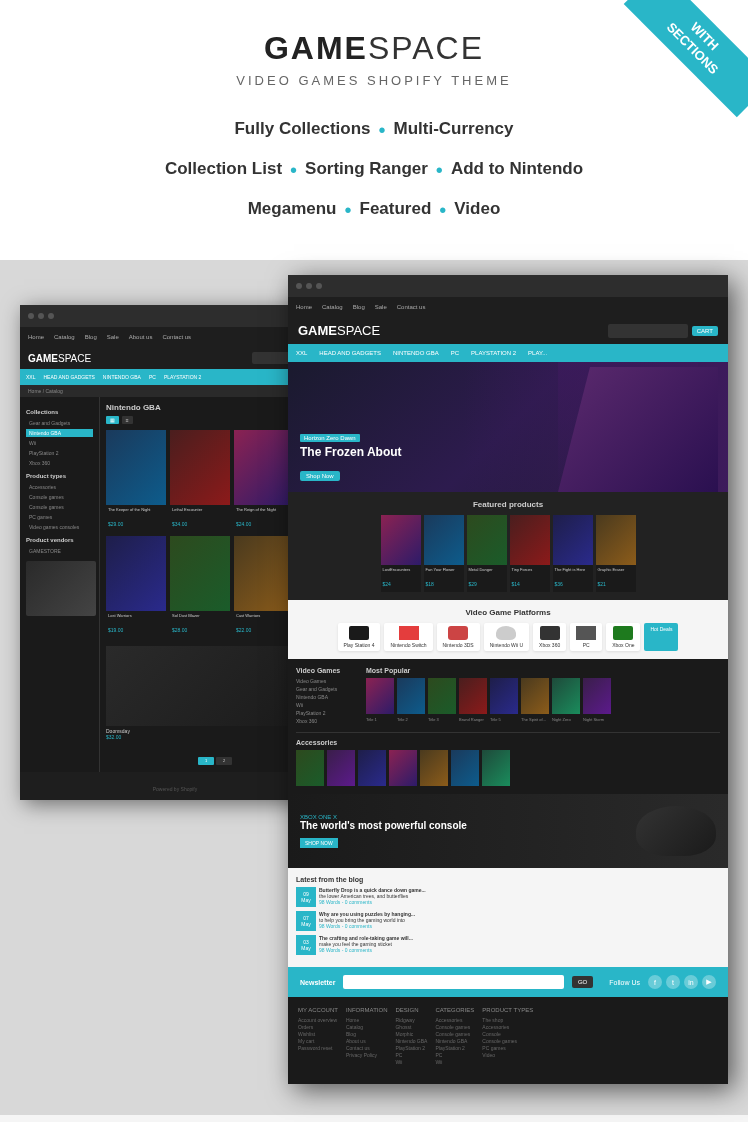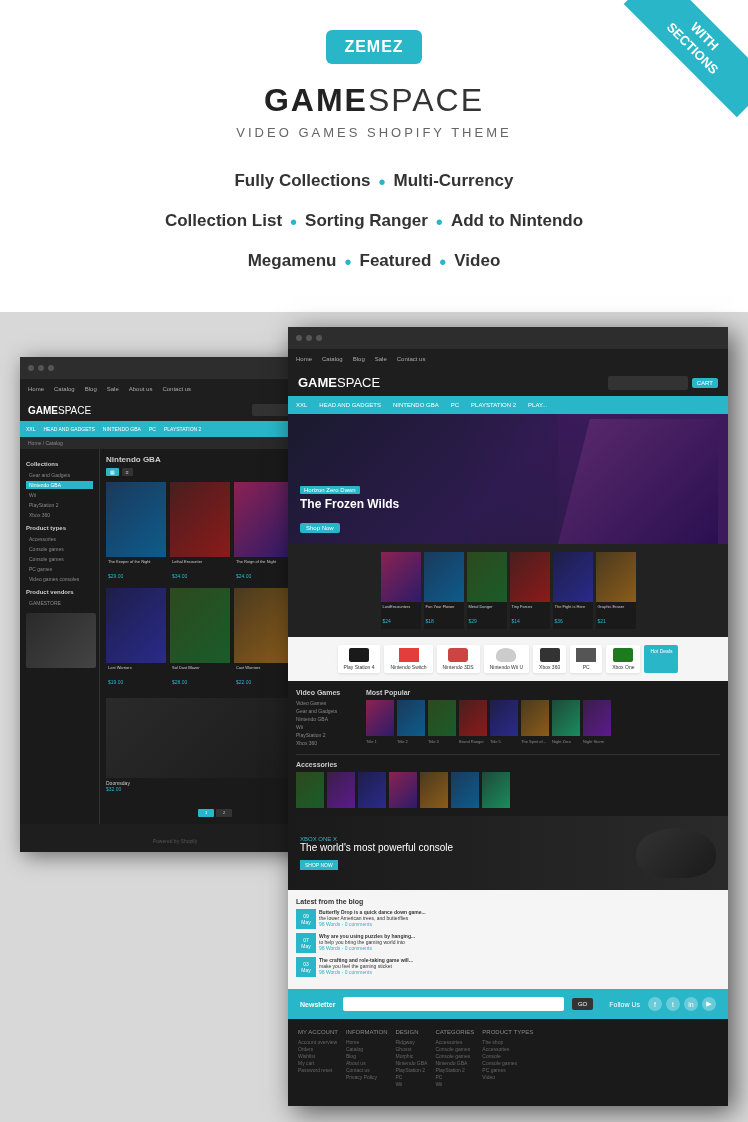--- a/index.html
+++ b/index.html
@@ -304,21 +304,21 @@
     .xbox-text {
       color: white;
     }
     .xbox-tag {
       font-size: 6px;
       color: #29b6c8;
       text-transform: uppercase;
     }
     .xbox-title {
       font-size: 10px;
-      font-weight: normal;
+      font-weight: bold;
     }
     .xbox-cta {
       background: #29b6c8;
       color: white;
       font-size: 5px;
       padding: 2px 5px;
       display: inline-block;
       margin-top: 3px;
     }
     .xbox-controller {
@@ -623,23 +623,20 @@
 </head>
 <body>
 
 <div class="corner-ribbon">
   <div class="corner-ribbon-inner">
     <span>WITH</span><br><span>SECTIONS</span>
   </div>
 </div>
 
 <div class="header-area">
-  <div>
-    <span class="logo-badge">ZEMEZ</span>
-  </div>
   <div class="theme-title">
     <strong>GAME</strong><span>SPACE</span>
   </div>
   <div class="theme-subtitle">VIDEO GAMES  SHOPIFY THEME</div>
   <div class="features-list">
     <strong>Fully Collections</strong><span class="dot">•</span><strong>Multi-Currency</strong><br>
     <strong>Collection List</strong><span class="dot">•</span><strong>Sorting Ranger</strong><span class="dot">•</span><strong>Add to Nintendo</strong><br>
     <strong>Megamenu</strong><span class="dot">•</span><strong>Featured</strong><span class="dot">•</span><strong>Video</strong>
   </div>
 </div>
@@ -810,26 +807,27 @@
           <span>PLAY...</span>
       </div>
 
       <div class="hero-banner">
         <div class="hero-bg"></div>
 
         <div style="position:absolute;right:30px;top:0;width:140px;height:130px;background:linear-gradient(180deg, #3d1a5c 0%, transparent 100%);opacity:0.7;"></div>
         <div style="position:absolute;right:10px;top:5px;width:160px;height:125px;background:linear-gradient(135deg, #5c2a6e 0%, #2a1050 100%);clip-path:polygon(20% 0%, 100% 0%, 100% 100%, 0% 100%);"></div>
         <div class="hero-text">
           <div class="hero-tag">Horizon Zero Dawn</div>
-          <div class="hero-title">The Frozen Wilds</div>
+          <div class="hero-title">The Frozen About</div>
           <div class="hero-cta">Shop Now</div>
         </div>
       </div>
 
       <div class="featured-section">
+        <div class="section-title-mini">Featured products</div>
         <div class="products-row">
           <div class="product-card-mini">
             <div class="product-img-mini cover-1"></div>
             <div class="product-info-mini"><span class="product-name-mini">LostEncounters</span><span class="product-price-mini">$24</span></div>
           </div>
           <div class="product-card-mini">
             <div class="product-img-mini cover-2"></div>
             <div class="product-info-mini"><span class="product-name-mini">Fan Your Flower</span><span class="product-price-mini">$18</span></div>
           </div>
           <div class="product-card-mini">
@@ -845,20 +843,21 @@
             <div class="product-info-mini"><span class="product-name-mini">The Fight is Here</span><span class="product-price-mini">$36</span></div>
           </div>
           <div class="product-card-mini">
             <div class="product-img-mini cover-6"></div>
             <div class="product-info-mini"><span class="product-name-mini">Graphic Eraser</span><span class="product-price-mini">$21</span></div>
           </div>
         </div>
       </div>
 
       <div class="platforms-section">
+        <div class="section-title-mini" style="color:#333;">Video Game Platforms</div>
         <div class="platforms-grid">
           <div class="platform-item">
             <div style="width:20px;height:14px;background:#1a1a1a;margin:0 auto 2px;border-radius:2px;"></div>
             <div>Play Station 4</div>
           </div>
           <div class="platform-item">
             <div style="width:20px;height:14px;background:#e43d3d;margin:0 auto 2px;"></div>
             <div>Nintendo Switch</div>
           </div>
           <div class="platform-item">

